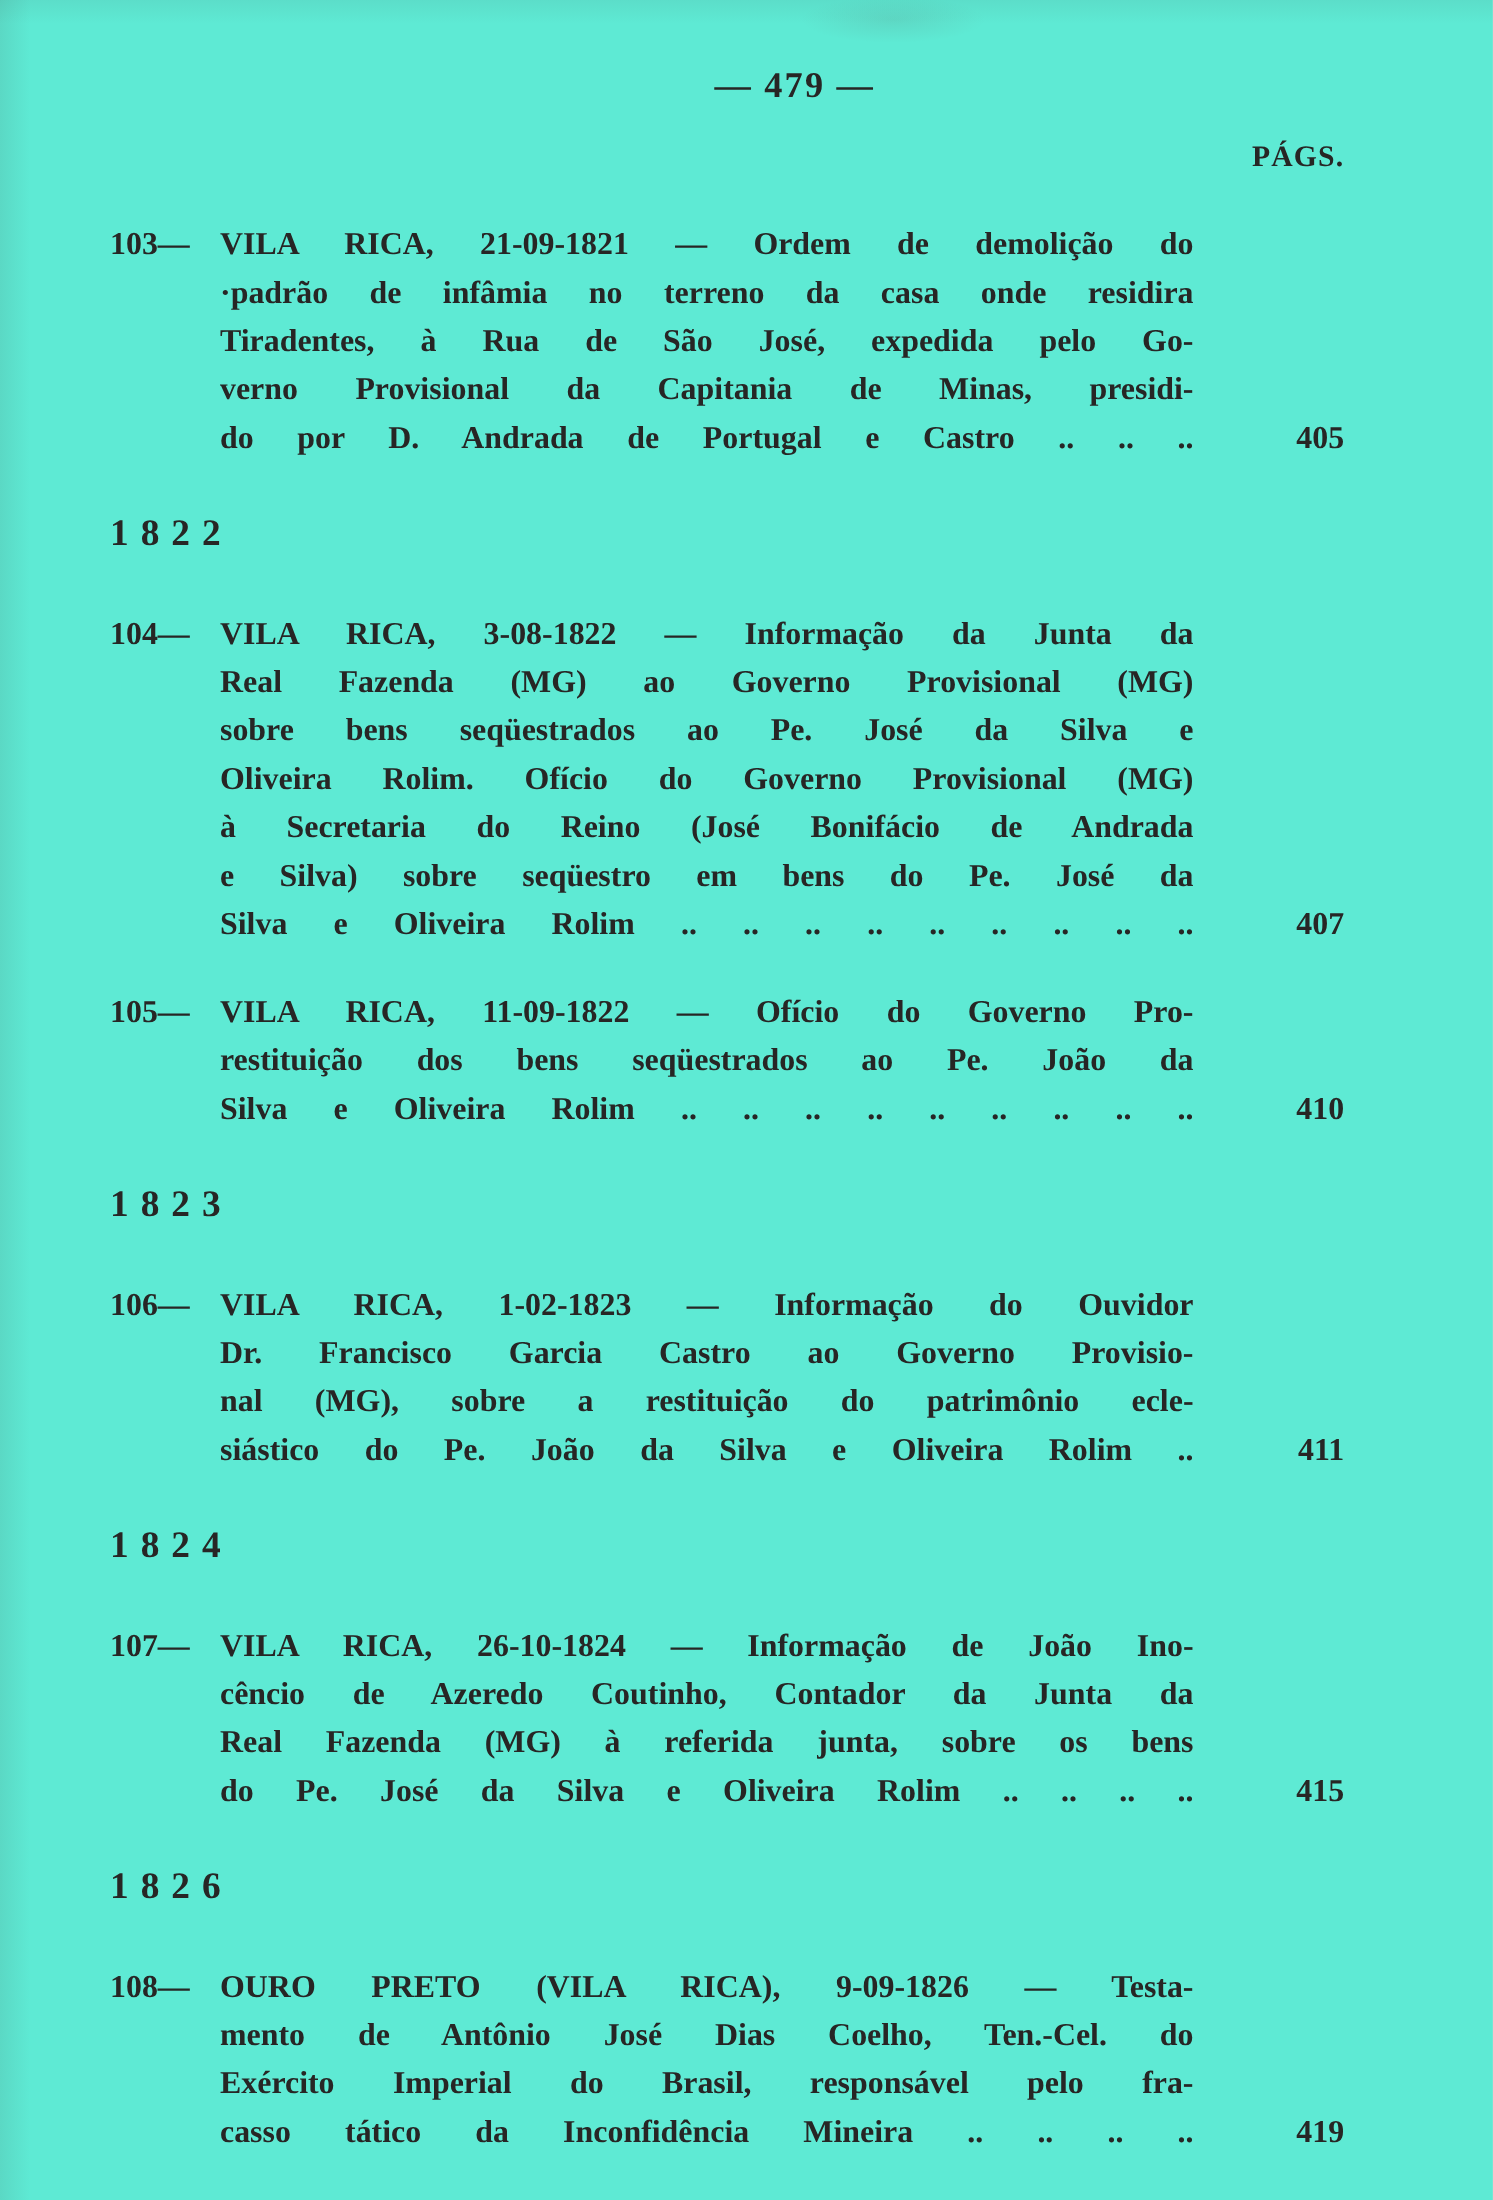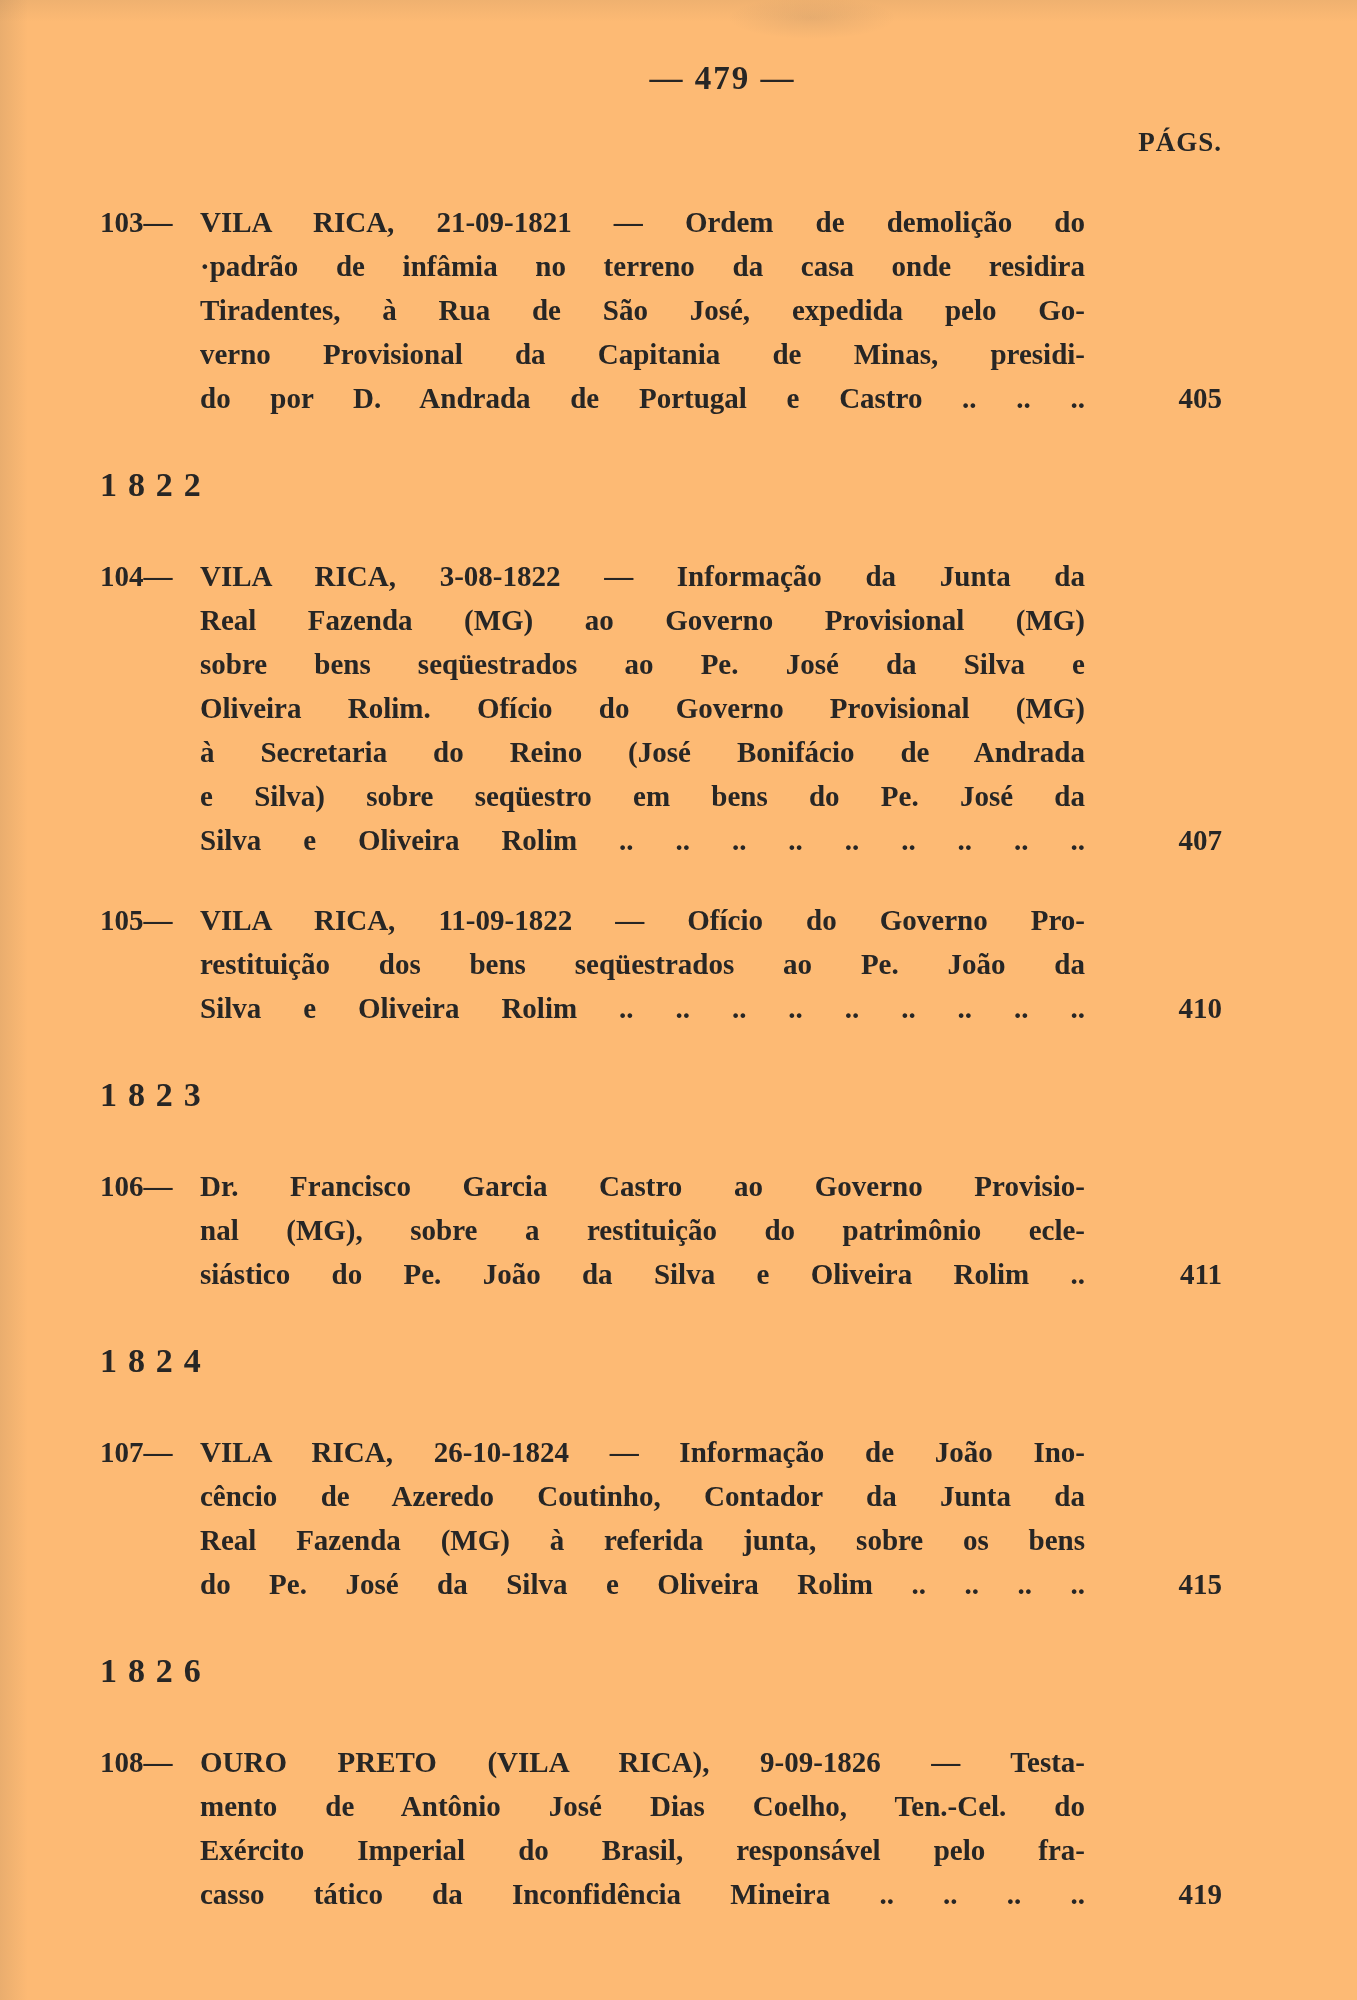--- a/index.html
+++ b/index.html
@@ -5,21 +5,21 @@
   html, body { margin: 0; padding: 0; }
   body {
     background: #d8d6d2;
     font-family: "Liberation Serif", "DejaVu Serif", serif;
   }
   .page {
     position: relative;
     width: 1357px;
     height: 2000px;
     margin: 0 auto;
-    background: #fdba74;
+    background: #5eead4;
     color: #272625;
     overflow: hidden;
     box-sizing: border-box;
     padding-top: 60px;
   }
   
   .page::before {
     content: "";
     position: absolute;
     inset: 0;
@@ -142,20 +142,21 @@
     </div>
 
     <div class="year">1823</div>
 
     <div class="entry">
       <div class="entry-label">
         <span>106</span>
         <span>—</span>
       </div>
       <div class="entry-body">
+        <div class="line">VILA RICA, 1-02-1823 — Informação do Ouvidor</div>
         <div class="line">Dr. Francisco Garcia Castro ao Governo Provisio-</div>
         <div class="line">nal (MG), sobre a restituição do patrimônio ecle-</div>
         <div class="line">siástico do Pe. João da Silva e Oliveira Rolim ..</div>
       </div>
       <div class="entry-page">411</div>
     </div>
 
     <div class="year">1824</div>
 
     <div class="entry">

